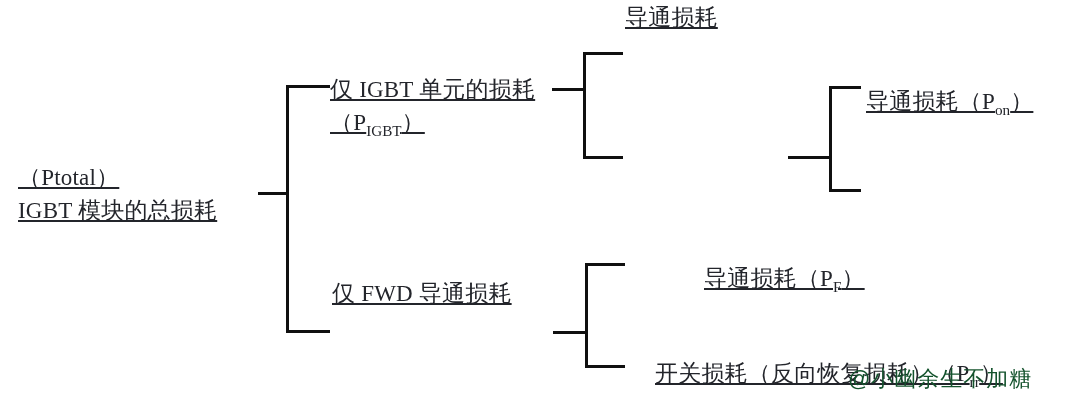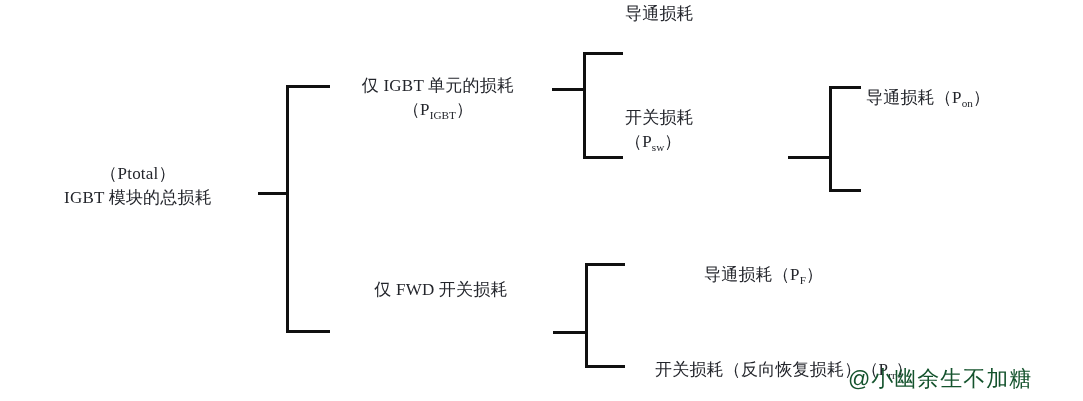--- a/index.html
+++ b/index.html
@@ -12,28 +12,29 @@
     width: 1083px;
     height: 401px;
     background: #ffffff;
     overflow: hidden;
     font-family: "Liberation Serif", "DejaVu Serif", serif;
     color: #23252b;
   }
 
   .node {
     position: absolute;
-    font-size: 17px;
+    font-size: 23px;
     line-height: 1.42;
     color: #23252b;
     white-space: nowrap;
     letter-spacing: 0.2px;
+    text-decoration: underline;
   }
   .node .ln { display: block; }
-  .node.center .ln { text-align: center; }
+  .node.center .ln { }
 
   .sub {
     font-size: 0.66em;
     vertical-align: sub;
     letter-spacing: 0;
   }
   .pvar { font-style: normal; }
 
   
   .hline {
@@ -78,37 +79,33 @@
 
   <div class="hline" style="left:552px; top:88px; width:33px;"></div>
   <div class="vline" style="left:583px; top:52px; height:106px;"></div>
   <div class="hline" style="left:583px; top:52px; width:40px;"></div>
   <div class="hline" style="left:583px; top:156px; width:40px;"></div>
 
   <div class="node" style="left:625px; top:2px; width:220px;">
     <span class="ln">导通损耗</span>
   </div>
 
-  <div class="node" style="left:625px; top:106px; width:220px;">
-    <span class="ln">开关损耗</span>
-    <span class="ln"><span>（P</span><span class="sub pvar">sw</span><span>）</span></span>
-  </div>
 
   <div class="hline" style="left:788px; top:156px; width:44px;"></div>
   <div class="vline" style="left:829px; top:86px; height:105px;"></div>
   <div class="hline" style="left:829px; top:86px; width:32px;"></div>
   <div class="hline" style="left:829px; top:189px; width:32px;"></div>
 
   <div class="node" style="left:866px; top:86px; width:215px;">
     <span class="ln"><span>导通损耗（P</span><span class="sub pvar">on</span><span>）</span></span>
   </div>
 
 
   <div class="node center" style="left:332px; top:278px; width:218px;">
-    <span class="ln">仅 FWD 开关损耗</span>
+    <span class="ln">仅 FWD 导通损耗</span>
   </div>
 
   <div class="hline" style="left:553px; top:331px; width:33px;"></div>
   <div class="vline" style="left:585px; top:263px; height:104px;"></div>
   <div class="hline" style="left:585px; top:263px; width:40px;"></div>
   <div class="hline" style="left:585px; top:365px; width:40px;"></div>
 
   <div class="node" style="left:660px; top:263px; width:300px;margin-left:44px;">
     <span class="ln"><span>导通损耗（P</span><span class="sub pvar">F</span><span>）</span></span>
   </div>

